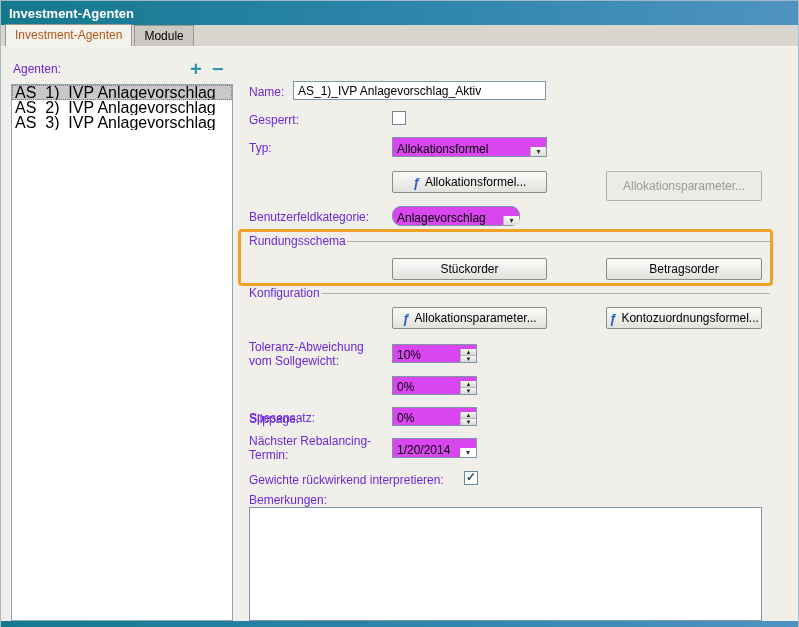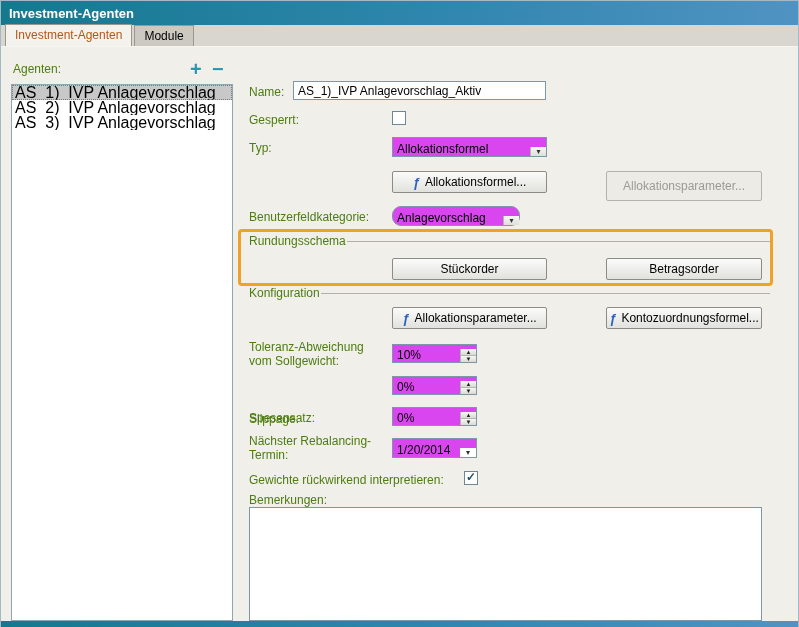--- a/index.html
+++ b/index.html
@@ -17,21 +17,21 @@
     background:#d8d6ce; display:flex; align-items:flex-end; padding-left:4px;
     border-bottom:1px solid #f6f5f0; }
   .tab { height:21px; line-height:20px; padding:0 9px; font-size:12px;
     border:1px solid #98988e; border-bottom:none; background:#cbc9c1; margin-right:2px; cursor:pointer; }
   .tab.active { background:#f3f2ec; color:#b4561b; height:22px; }
 
   .contentbg { position:absolute; left:0; top:46px; width:100%; height:575px; background:#f0efe9; }
   .bottombar { position:absolute; left:0; top:620px; width:100%; height:7px;
     background:linear-gradient(90deg,#15798e 0%,#2f86ae 55%,#5093c2 100%); }
 
-  .label { position:absolute; font-size:12px; color:#4d7c0f; line-height:14px; }
+  .label { position:absolute; font-size:12px; color:#6d28d9; line-height:14px; }
 
   .tool-icon { position:absolute; font-weight:bold; color:#2a97ad; cursor:pointer;
     text-shadow:0 1px 0 #ffffff; }
 
   .listbox { position:absolute; left:10px; top:83px; width:222px; height:537px;
     background:#fff; border:1px solid #8fa6b4; overflow:hidden; }
   .list-item { height:15px; line-height:15px; font-size:16px; padding-left:3px;
     white-space:nowrap; overflow:hidden; cursor:pointer; }
   .list-item.selected { background:#c8c8c8; outline:1px dotted #7a7a7a; outline-offset:-1px; }
 

